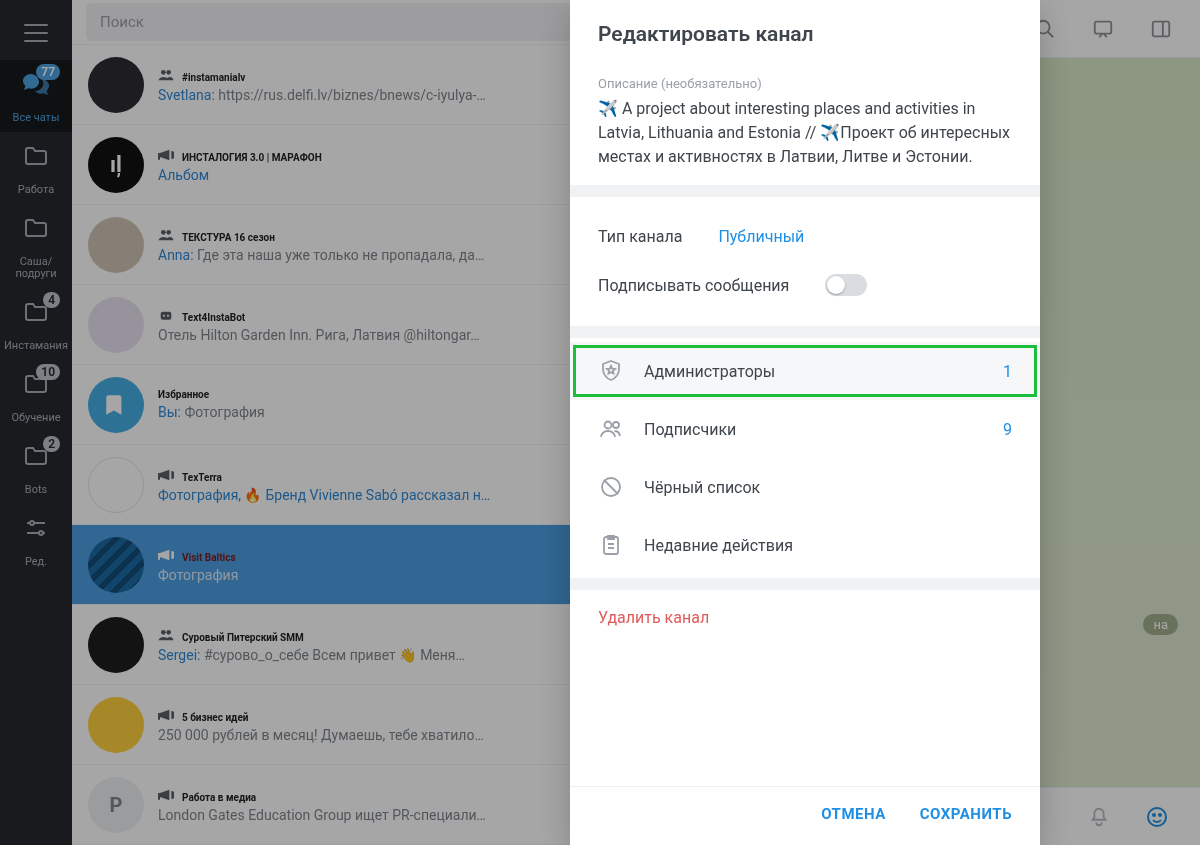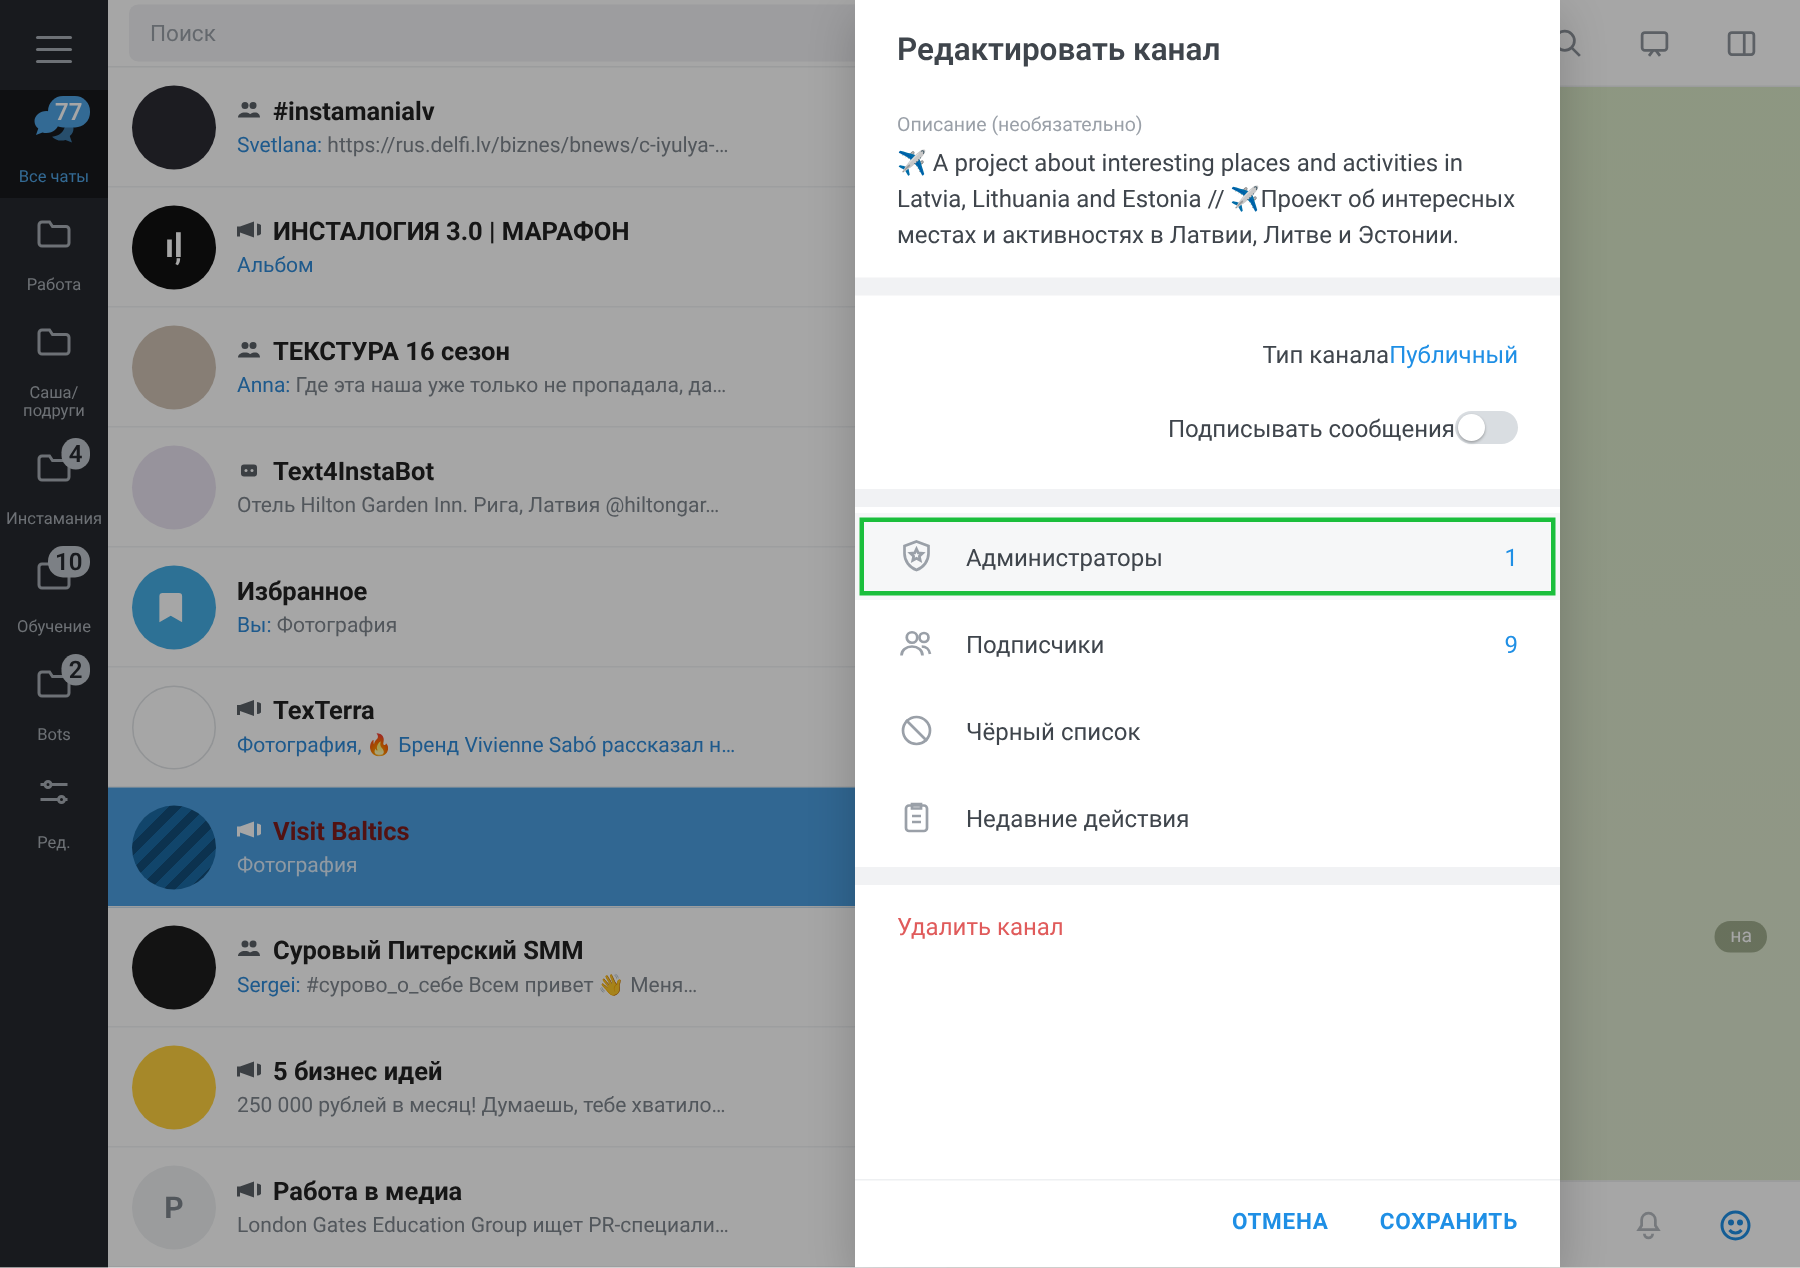--- a/index.html
+++ b/index.html
@@ -6,36 +6,36 @@
 body { width: 1200px; height: 845px; overflow: hidden; background: #fff; position: relative; }
 
 .app { display: flex; width: 100%; height: 100%; }
 
 
 .rail { width: 72px; background: #26292e; display: flex; flex-direction: column; align-items: center; padding-top: 8px; color: #a8aeb5; font-size: 11px; }
 .rail-btn { width: 72px; display: flex; flex-direction: column; align-items: center; justify-content: center; padding: 10px 0 8px; position: relative; cursor: pointer; }
 .rail-btn.active { background: #17191d; color: #4fa3e3; }
 .rail-btn .ic { width: 28px; height: 28px; display: flex; align-items: center; justify-content: center; }
 .rail-btn .lbl { margin-top: 14px; text-align: center; line-height: 12px; max-width: 68px; overflow: hidden; }
-.rail .badge { position: absolute; top: 4px; right: 12px; background: #bfc5cc; color: #26292e; border-radius: 10px; font-size: 16px; padding: 1px 5px; font-weight: 600; }
+.rail .badge { position: absolute; top: 4px; right: 12px; background: #bfc5cc; color: #26292e; border-radius: 10px; font-size: 12px; padding: 1px 5px; font-weight: 600; }
 .rail-btn.active .badge { background:#4fa3e3; color:#fff; }
 .menu-bars { width:24px; height:18px; display:flex; flex-direction:column; justify-content:space-between; }
 .menu-bars span { height:2px; background:#a8aeb5; border-radius:1px; }
 
 
 .chats { width: 560px; background: #fff; border-right: 1px solid #e6e8ea; display:flex; flex-direction:column; }
 .topbar { height: 58px; display:flex; align-items:center; padding: 0 14px; gap:12px; border-bottom:1px solid #eef0f2; }
 .search { flex:1; height:38px; background:#f1f2f4; border-radius:6px; padding: 0 14px; display:flex; align-items:center; color:#9aa0a8; font-size:15px; }
 .icon-btn { width:38px; height:38px; display:flex; align-items:center; justify-content:center; color:#8e949b; cursor:pointer; }
 
 .chat-item { display:flex; align-items:center; height:80px; padding: 0 16px; gap:14px; border-bottom:1px solid #f2f3f5; cursor:pointer; }
 .chat-item.active { background:#4c9fe0; color:#fff; }
 .avatar { width:56px; height:56px; border-radius:50%; flex-shrink:0; display:flex; align-items:center; justify-content:center; font-weight:700; color:#fff; font-size:20px; }
 .chat-body { flex:1; min-width:0; }
-.chat-title-row { display:flex; align-items:flex-start; gap:8px; font-size:17px; font-weight:700; color:#222; }
+.chat-title-row { display:flex; align-items:flex-end; gap:8px; font-size:10px; font-weight:700; color:#222; }
 .chat-item.active .chat-title-row { color:#7f1d1d; }
 .chat-sub { font-size:14px; color:#7f868e; margin-top:4px; white-space:nowrap; overflow:hidden; text-overflow:ellipsis; }
 .chat-item.active .chat-sub { color:#dcecfa; }
 .sender { color:#2f8ad8; }
 .rowic { width:16px; height:16px; display:inline-flex; align-items:center; justify-content:center; color:#5b6168; }
 .chat-item.active .rowic { color:#fff; }
 
 
 .rightpane { flex:1; background: linear-gradient(#d9e8c7, #dfe9d1); position:relative; }
 
@@ -47,21 +47,21 @@
 .modal-head { padding:22px 28px 14px; font-size:21px; font-weight:600; color:#3f454c; }
 .modal-scroll { flex:1; overflow-y:auto; padding: 0 0 8px; position:relative; }
 .modal-scroll::-webkit-scrollbar { width:6px; }
 .modal-scroll::-webkit-scrollbar-thumb { background:#d4d8dc; border-radius:3px; }
 
 .section { padding: 16px 28px; }
 .section + .section { border-top: 12px solid #f1f2f4; }
 .field-lbl { font-size:13px; color:#9aa0a8; margin-bottom:6px; }
 .desc-text { font-size:16px; color:#3f454c; line-height:24px; }
 
-.setting-row { display:flex; justify-content:flex-end; align-items:center; padding:14px 0; font-size:16px; color:#3f454c; cursor:pointer; }
+.setting-row { display:flex; justify-content:flex-start; align-items:center; padding:14px 0; font-size:16px; color:#3f454c; cursor:pointer;gap:36px; }
 .setting-row .link { color:#1f8fe5; }
 .toggle { width:42px; height:22px; background:#d9dde1; border-radius:11px; position:relative; }
 .toggle::after { content:""; position:absolute; width:18px; height:18px; border-radius:50%; background:#fff; top:2px; left:2px; box-shadow:0 1px 2px rgba(0,0,0,.3); }
 
 .mgmt-list { padding: 4px 0; }
 .mgmt-row { display:flex; align-items:center; gap:20px; padding:16px 28px; font-size:16px; color:#3f454c; cursor:pointer; }
 .mgmt-row .cnt { margin-left:auto; color:#1f8fe5; font-size:16px; }
 .mgmt-ic { width:26px; height:26px; display:flex; align-items:center; justify-content:center; color:#9aa0a8; }
 .mgmt-row.highlight { outline:3px solid #1bbf3c; outline-offset:-6px; background:#f6f7f8; }
 

